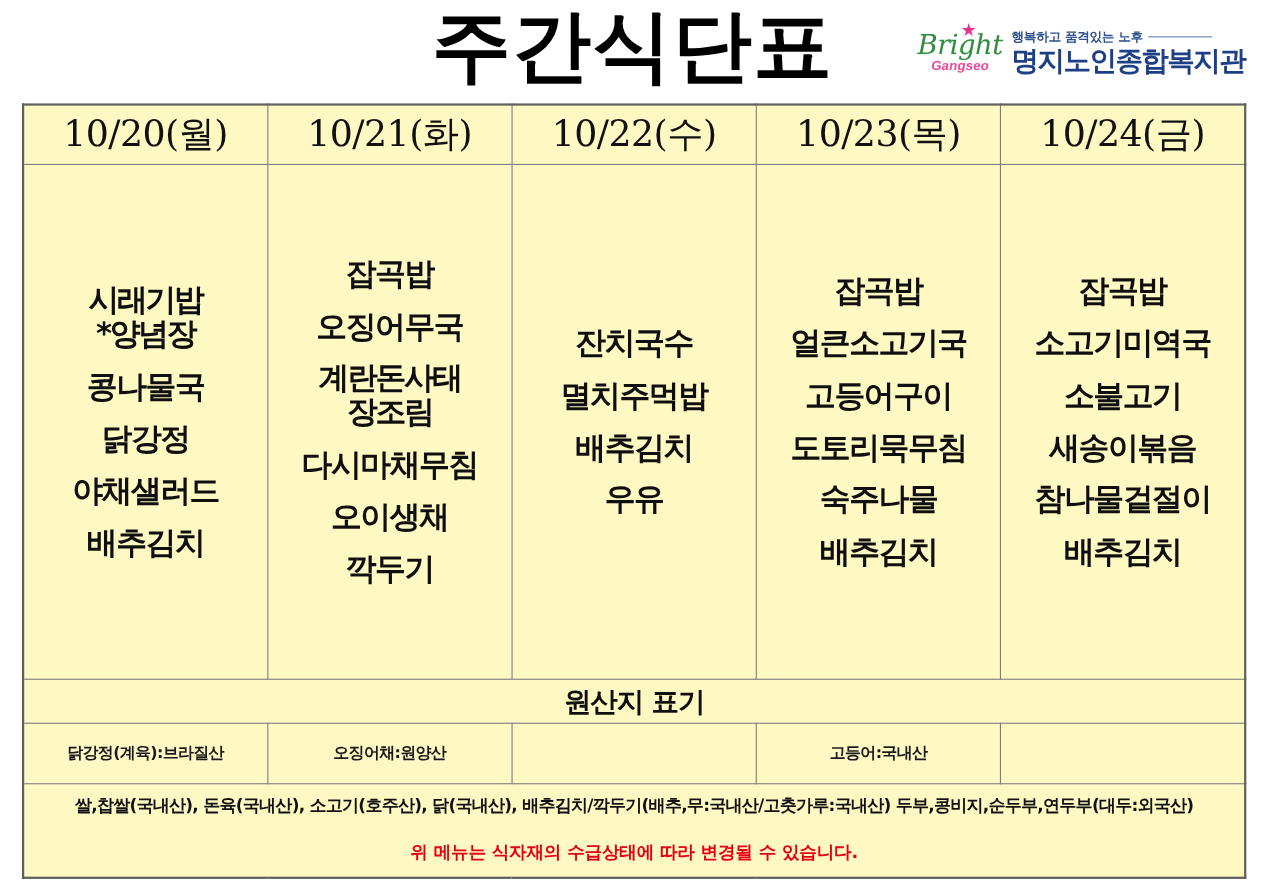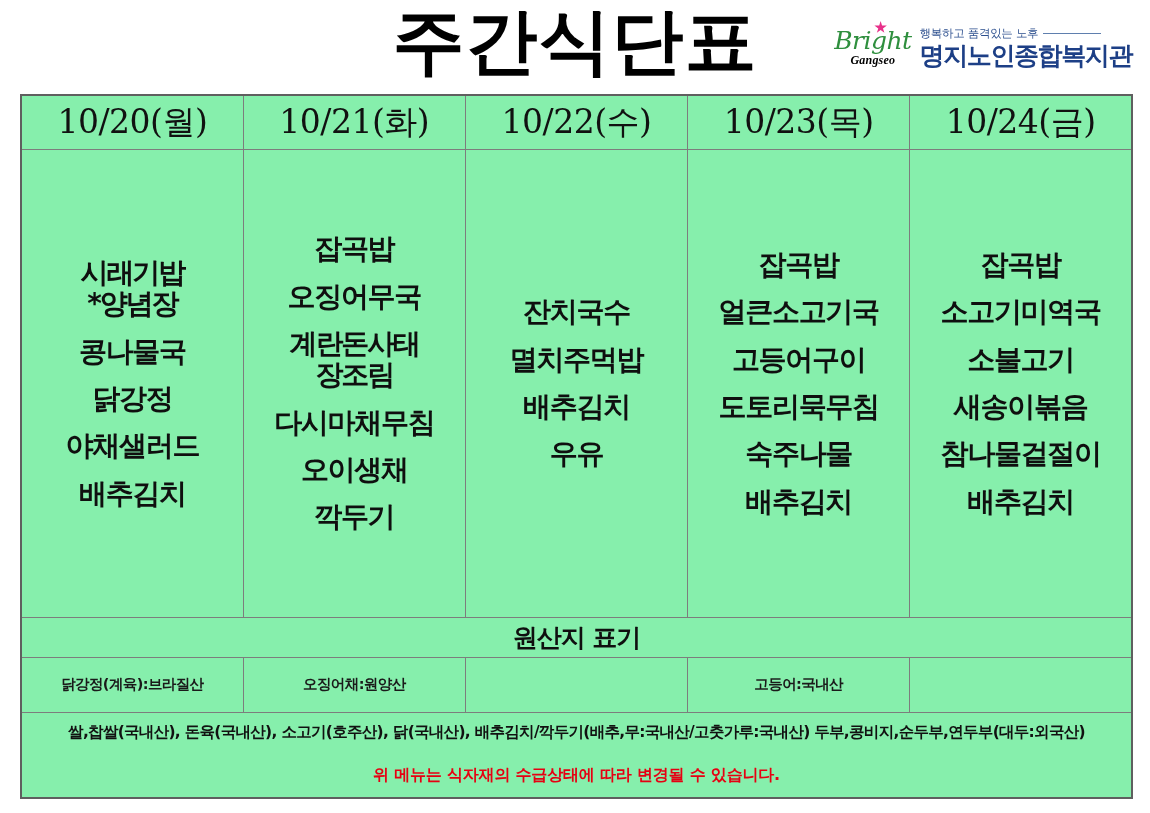--- a/index.html
+++ b/index.html
@@ -74,45 +74,45 @@
     top: -7px;
     left: 40px;
     width: 13px;
     height: 13px;
     background: #e8318a;
     clip-path: polygon(50% 0%, 61% 35%, 98% 35%, 68% 57%, 79% 91%,
                        50% 70%, 21% 91%, 32% 57%, 2% 35%, 39% 35%);
   }
 
   .logo-gangseo {
-    font-family: Liberation Serif, serif;
+    font-family: Liberation Sans, sans-serif;
     font-size: 12px;
     font-weight: 700;
     font-style: italic;
-    color: #000000;
+    color: #ec4899;
     margin-top: 1px;
     letter-spacing: 0.2px;
   }
 
   .logo-text {
     display: flex;
     flex-direction: column;
     align-items: flex-start;
   }
 
   .logo-tag-row {
     display: flex;
     align-items: center;
     gap: 5px;
     margin-bottom: 2px;
   }
 
   .logo-tagline {
     font-size: 11.5px;
-    font-weight: 400;
+    font-weight: 700;
     color: #2c4f8e;
     letter-spacing: -0.3px;
     white-space: nowrap;
   }
 
   .logo-rule {
     width: 58px;
     height: 1px;
     background: #5f7fae;
   }
@@ -132,21 +132,21 @@
     left: 20px;
     top: 94px;
     width: 1113px;
     border-collapse: collapse;
     table-layout: fixed;
     border: 2px solid #5f5f5f;
   }
 
   .menu-table td, .menu-table th {
     border: 1px solid #7d7d7d;
-    background: #86efac;
+    background: #fef9c3;
     text-align: center;
     vertical-align: middle;
   }
 
   .date-cell {
     height: 54px;
     background: #d9e5b9;
     font-family: "DejaVu Serif", "Liberation Serif", serif;
     font-size: 33px;
     font-weight: 400;

